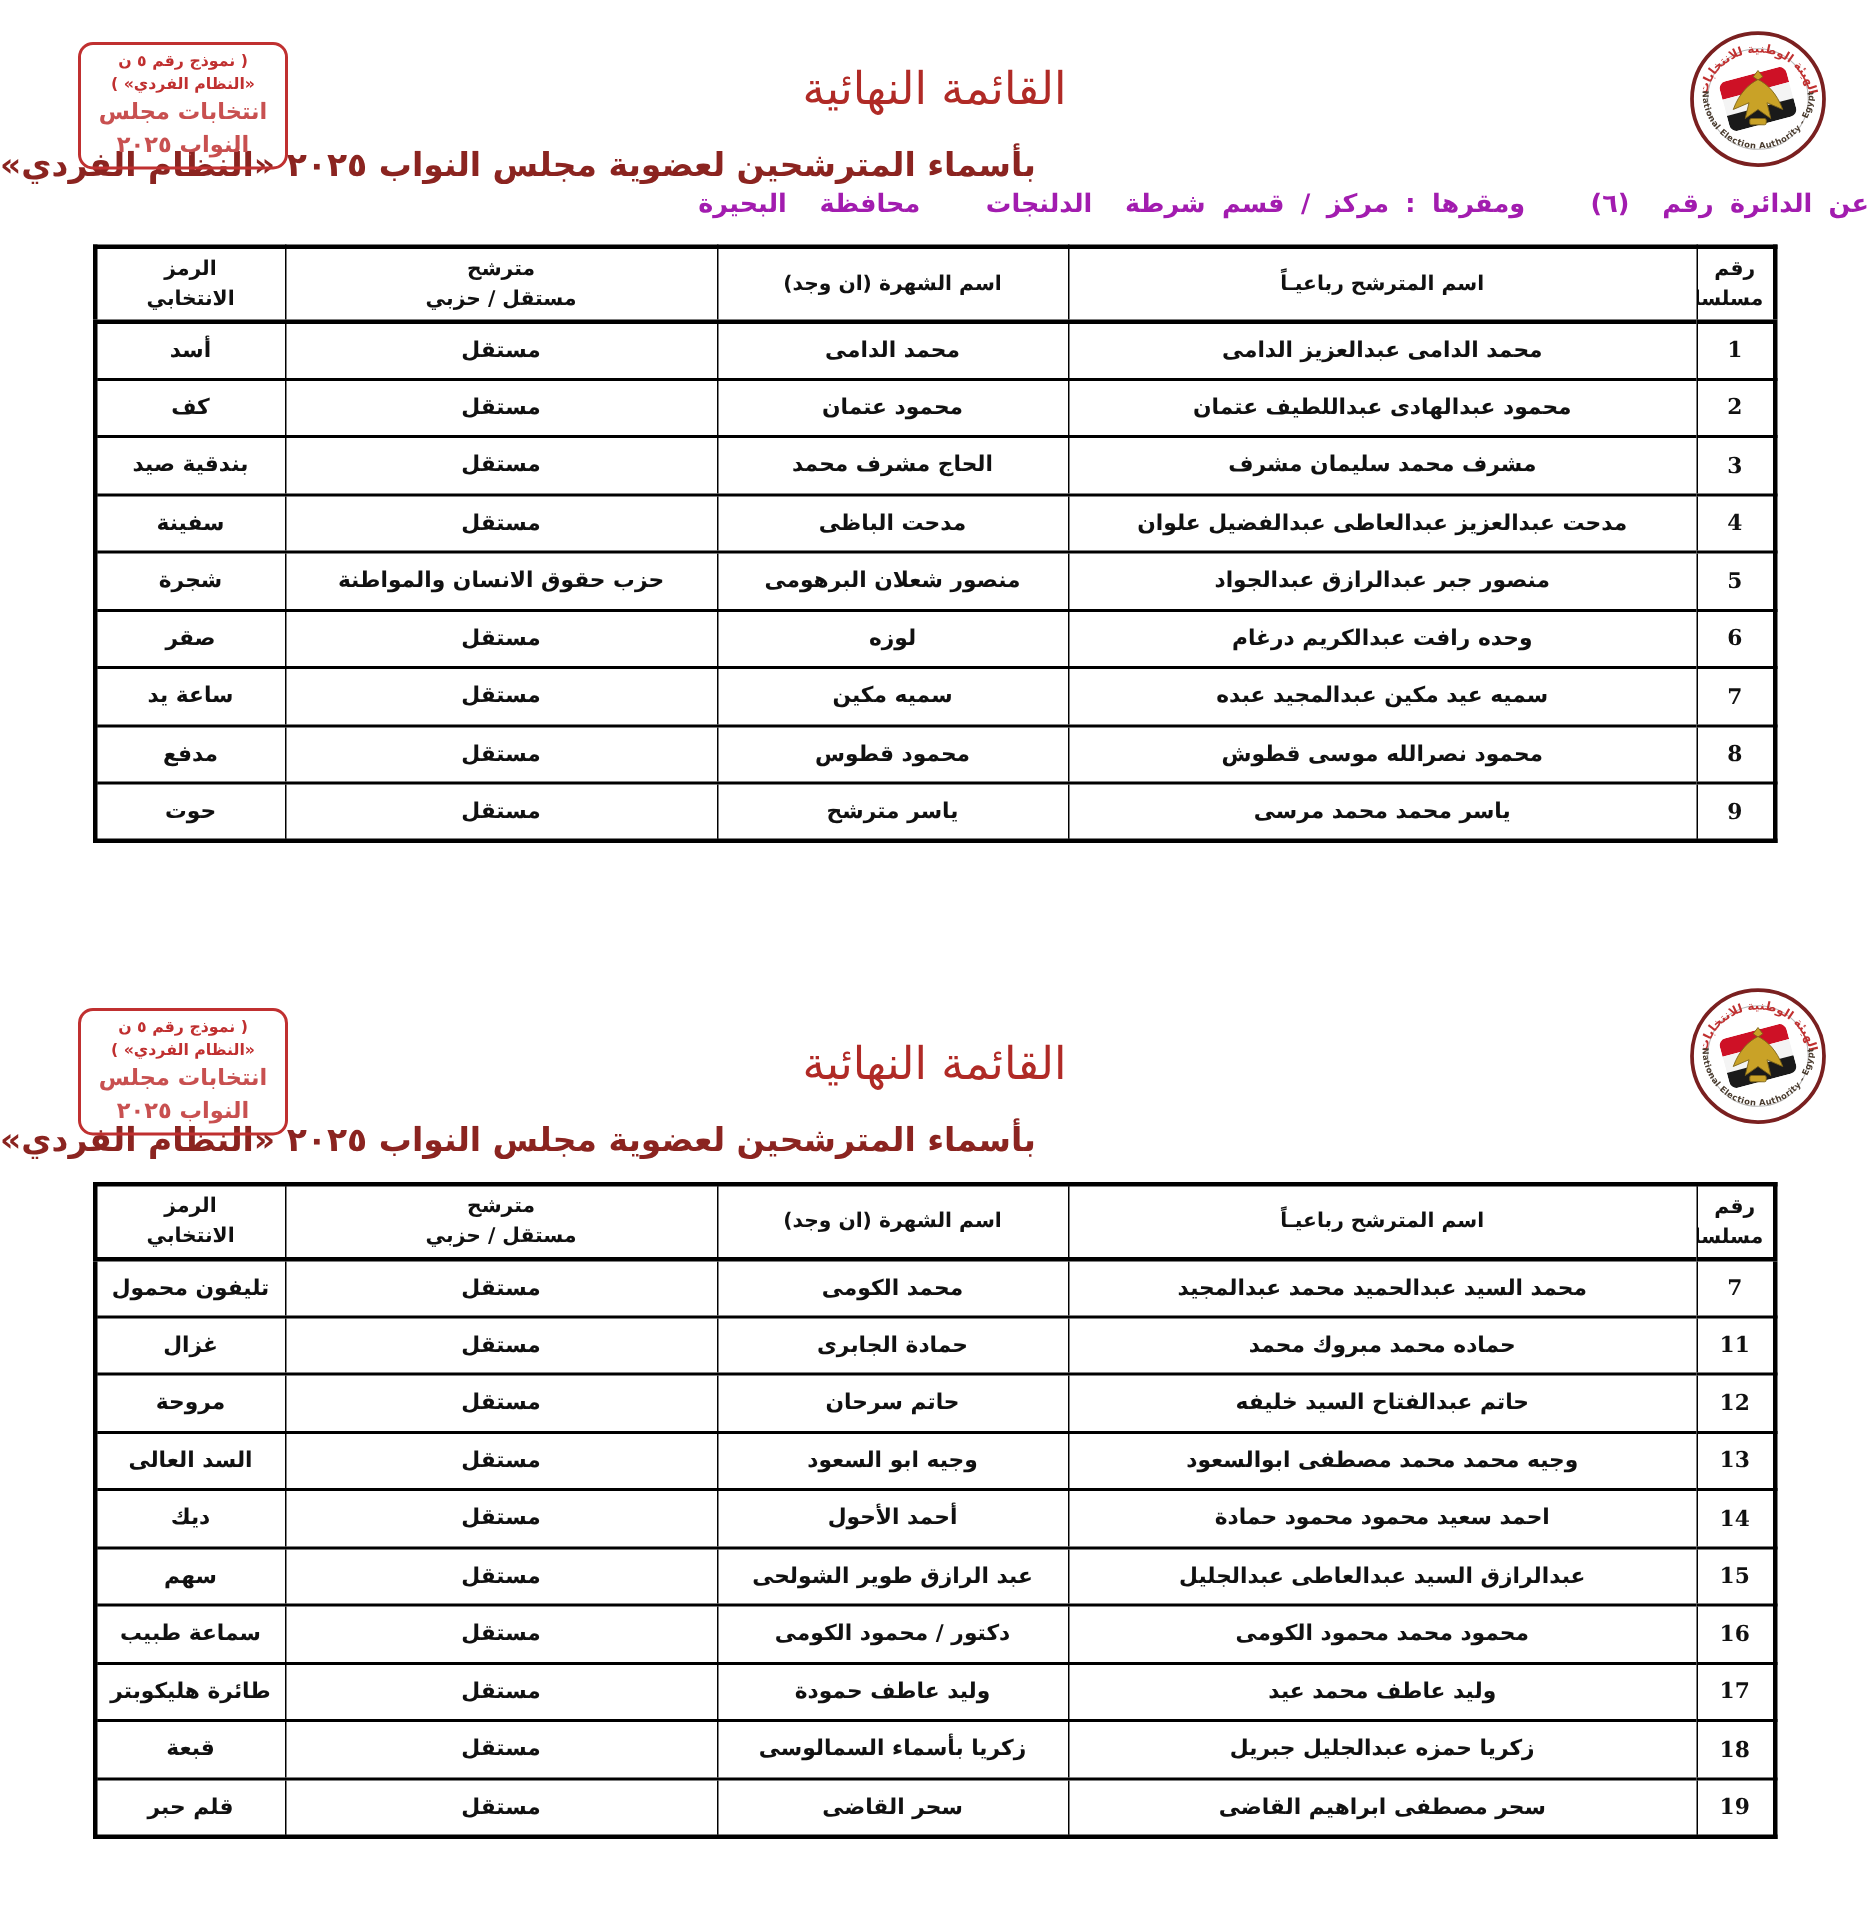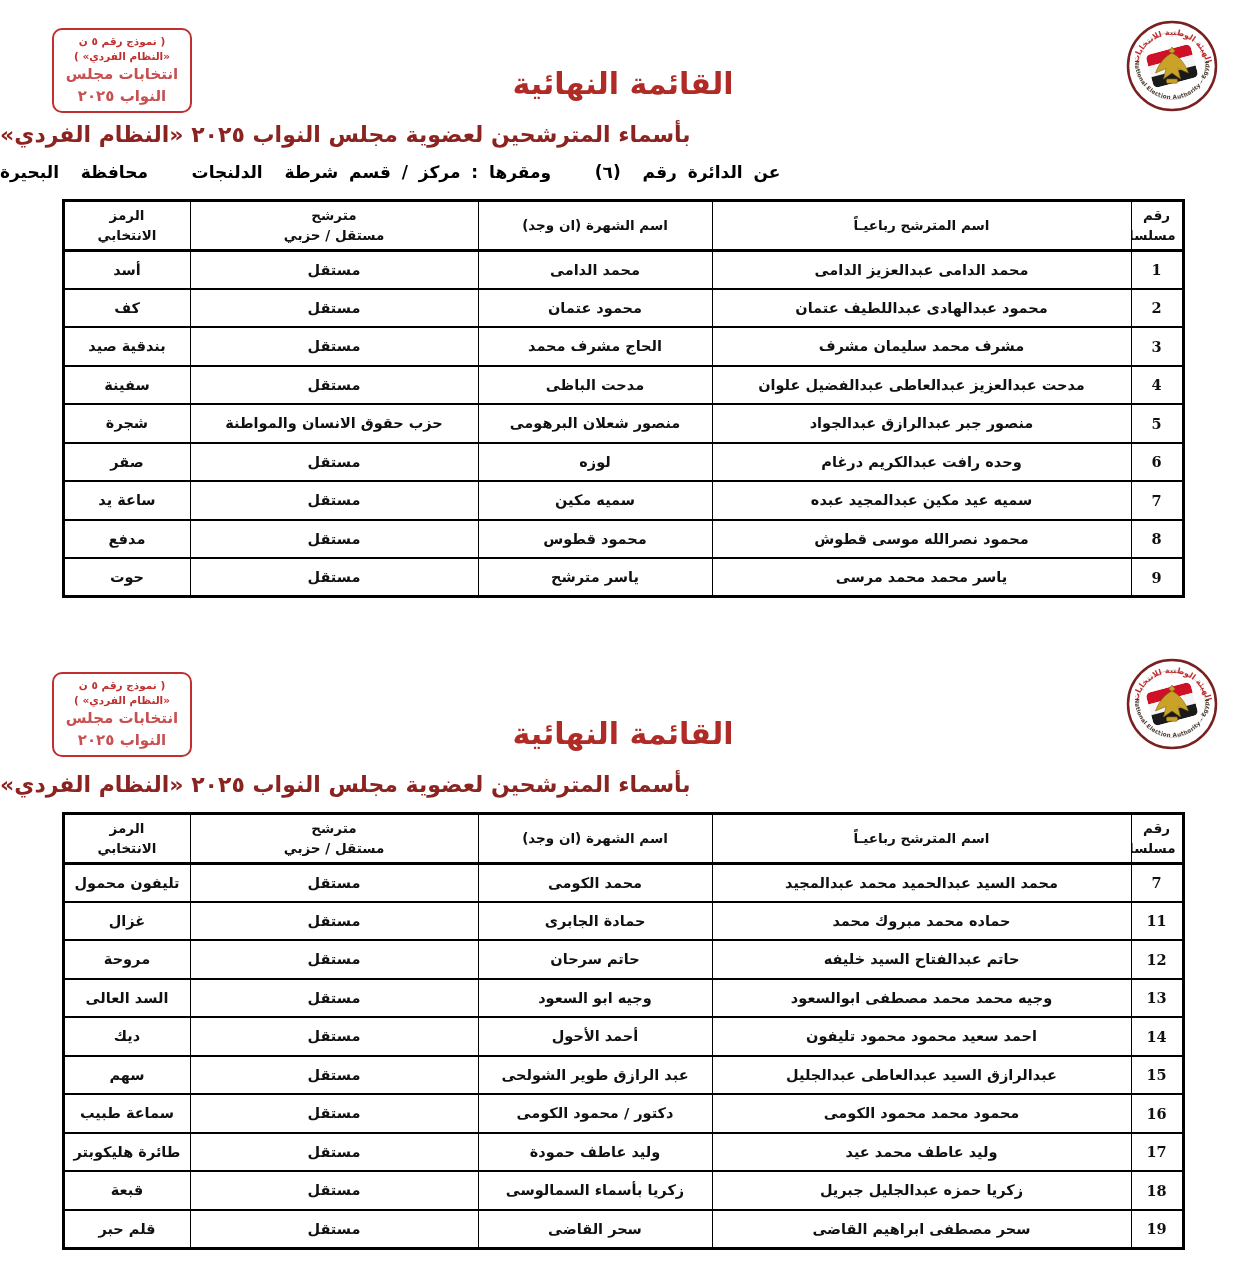--- a/index.html
+++ b/index.html
@@ -29,32 +29,32 @@
 
   
   .logo{position:absolute;right:28px;width:92px;height:92px;}
   .page-1 .logo{top:20px;}
   .page-2 .logo{top:8px;}
   .logo-ar{font-size:8px;font-weight:bold;fill:var(--box-red,#b03030);font-family:"DejaVu Sans",sans-serif;}
   .logo-en{font-size:5.6px;font-weight:bold;fill:#4a3c2f;letter-spacing:.25px;font-family:"DejaVu Sans",sans-serif;}
 
   .title{
     text-align:center;color:var(--title-red,#b02a26);
-    font-size:30px;font-weight:bold;line-height:1.2;
-    padding-top:66px;margin:0;
+    font-size:30px;font-weight:normal;line-height:1.2;
+    padding-top:42px;margin:0;
   }
   .subtitle{
     text-align:left;color:var(--subtitle-maroon,#8b2420);
     font-size:22px;font-weight:bold;line-height:1.35;
     margin-top:18px;
   }
   .district{
-    text-align:left;color:#000000;
+    text-align:right;color:#a21caf;
     font-size:17px;font-weight:bold;
-    margin-top:12px;white-space:pre-wrap;word-spacing:5px;
+    white-space:pre-wrap;word-spacing:5px;
   }
 
   table.cand{
     width:1120px;margin:0 auto;
     border-collapse:collapse;table-layout:fixed;
     border:3px solid #000;
   }
   .page-1 table.cand{margin-top:17px;}
   .page-2 table.cand{margin-top:12px;}
   table.cand th,table.cand td{
@@ -282,21 +282,21 @@
         </tr>
         <tr>
           <td class="col-serial">13</td>
           <td class="col-name">وجيه محمد محمد مصطفى ابوالسعود</td>
           <td class="col-alias">وجيه ابو السعود</td>
           <td class="col-aff">مستقل</td>
           <td class="col-symbol">السد العالى</td>
         </tr>
         <tr>
           <td class="col-serial">14</td>
-          <td class="col-name">احمد سعيد محمود محمود تليفون</td>
+          <td class="col-name">احمد سعيد محمود محمود حمادة</td>
           <td class="col-alias">أحمد الأحول</td>
           <td class="col-aff">مستقل</td>
           <td class="col-symbol">ديك</td>
         </tr>
         <tr>
           <td class="col-serial">15</td>
           <td class="col-name">عبدالرازق السيد عبدالعاطى عبدالجليل</td>
           <td class="col-alias">عبد الرازق طوير الشولحى</td>
           <td class="col-aff">مستقل</td>
           <td class="col-symbol">سهم</td>

